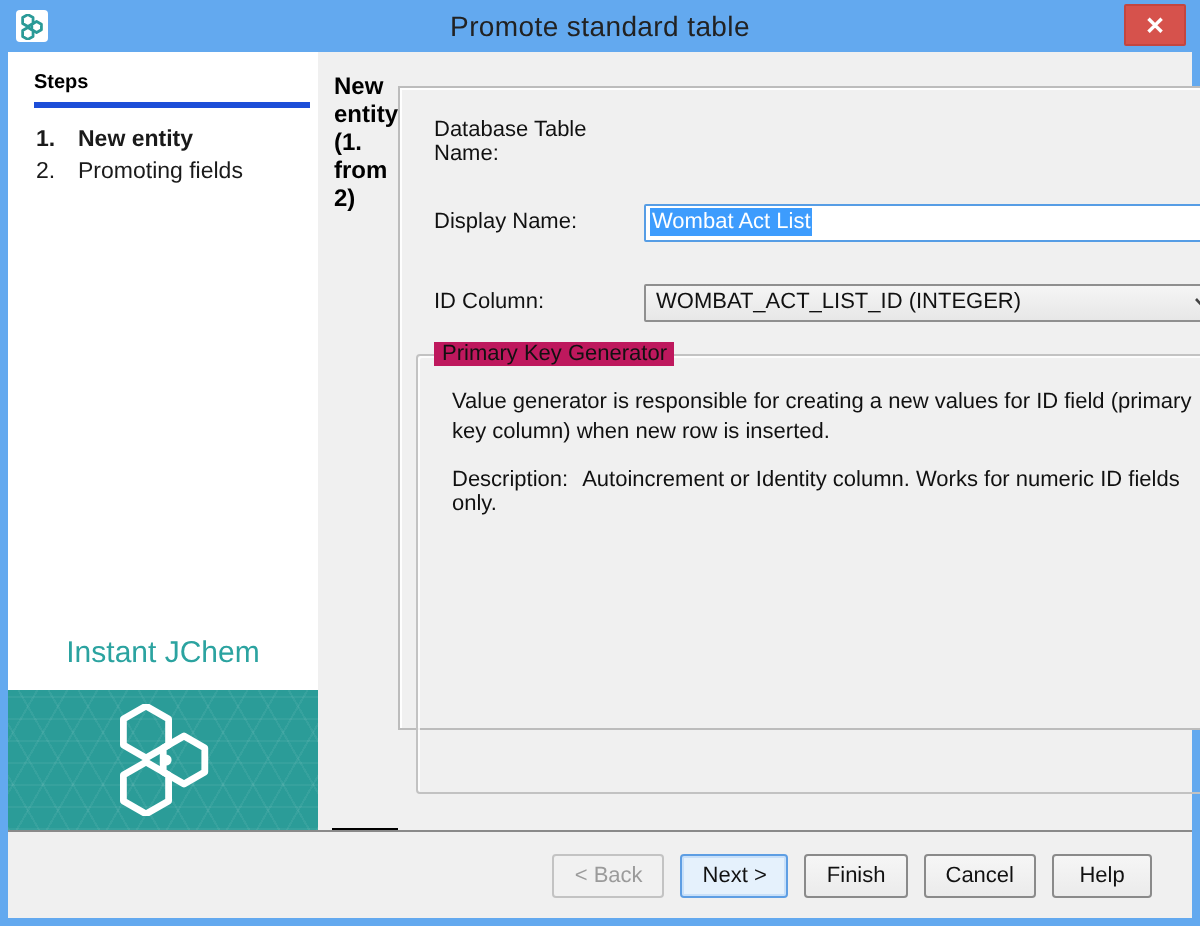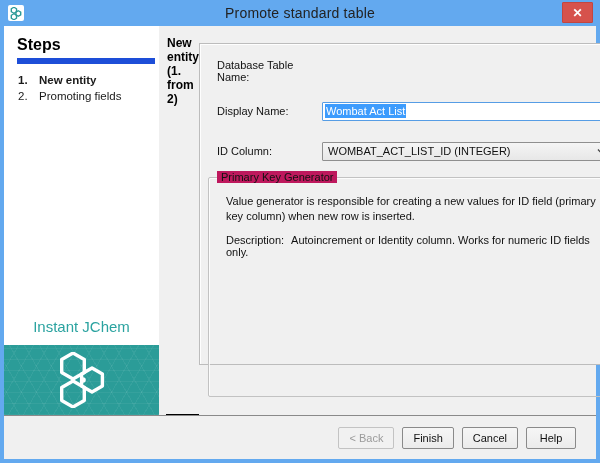--- a/index.html
+++ b/index.html
@@ -39,23 +39,23 @@
     background:#f0f0f0; height:433px;
     display:flex; flex-direction:column;
   }
   .content-row { flex:1; display:flex; min-height:0; }
   
   .sidebar {
     width:155px; background:#ffffff;
     display:flex; flex-direction:column; flex-shrink:0;
   }
   .steps-title {
-    font-size:16px; font-weight:bold; color:#000;
+    font-size:10px; font-weight:bold; color:#000;
     margin:10px 4px 0 13px; padding-bottom:4px;
-    border-bottom:6px solid #1d4ed8;
+    border-bottom:3px solid #1d4ed8;
   }
   .steps-list { margin-top:8px; }
   .step-item { display:flex; padding:1px 0 1px 14px; font-size:11.5px; color:#1a1a1a; line-height:14px; }
   .step-item .step-num { width:21px; flex-shrink:0; }
   .step-item.active { font-weight:bold; }
   .sidebar-spacer { flex:1; }
   .brand-text {
     color: var(--brand, #2ba3a0);
     font-size:15px; text-align:center; margin-bottom:10px;
   }
@@ -233,19 +233,20 @@
             </div>
           </div>
 
         </div>
       </div>
 
     </div>
 
     <div class="buttonbar">
       <button class="btn disabled">&lt; Back</button>
+      <button class="btn focused">Next &gt;</button>
       <button class="btn">Finish</button>
       <button class="btn">Cancel</button>
       <button class="btn">Help</button>
     </div>
   </div>
 
 </div>
 
 </body></html>

